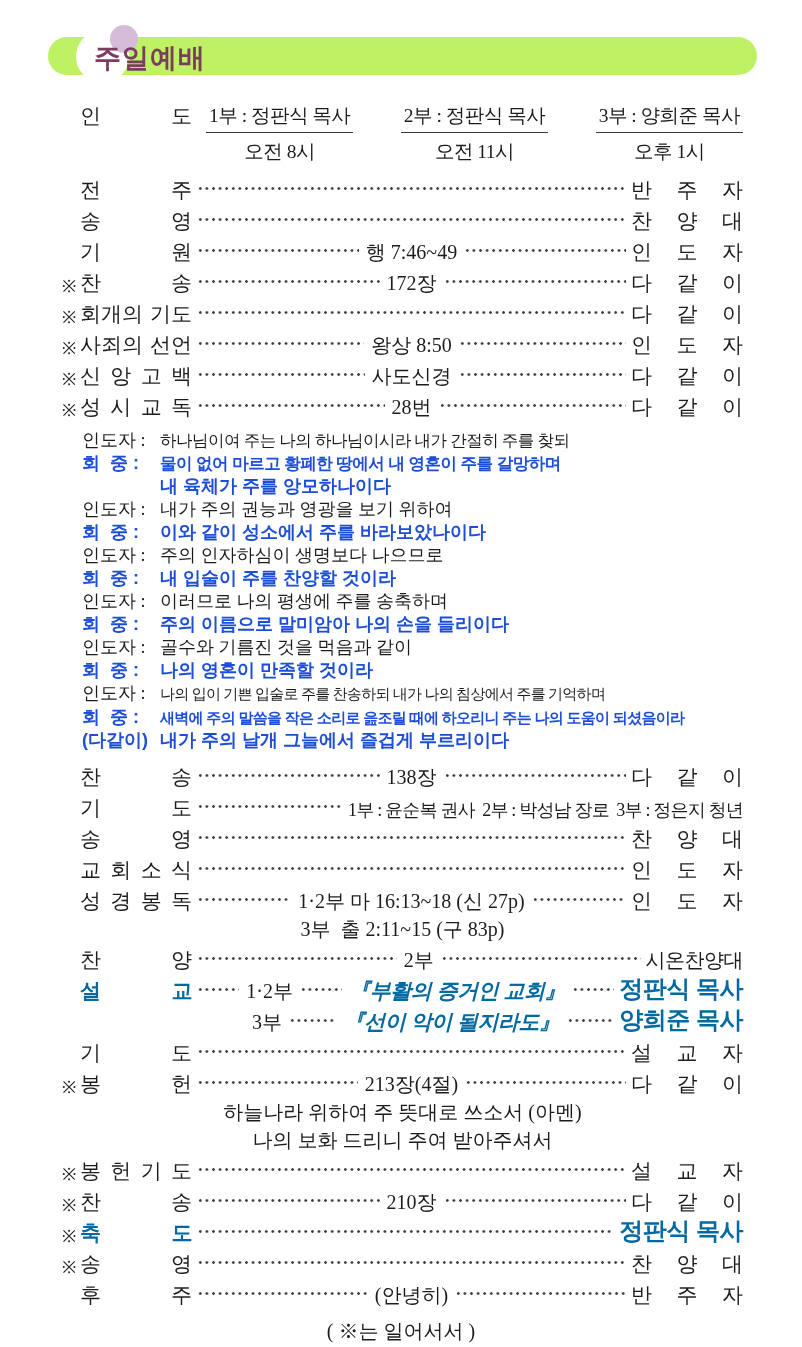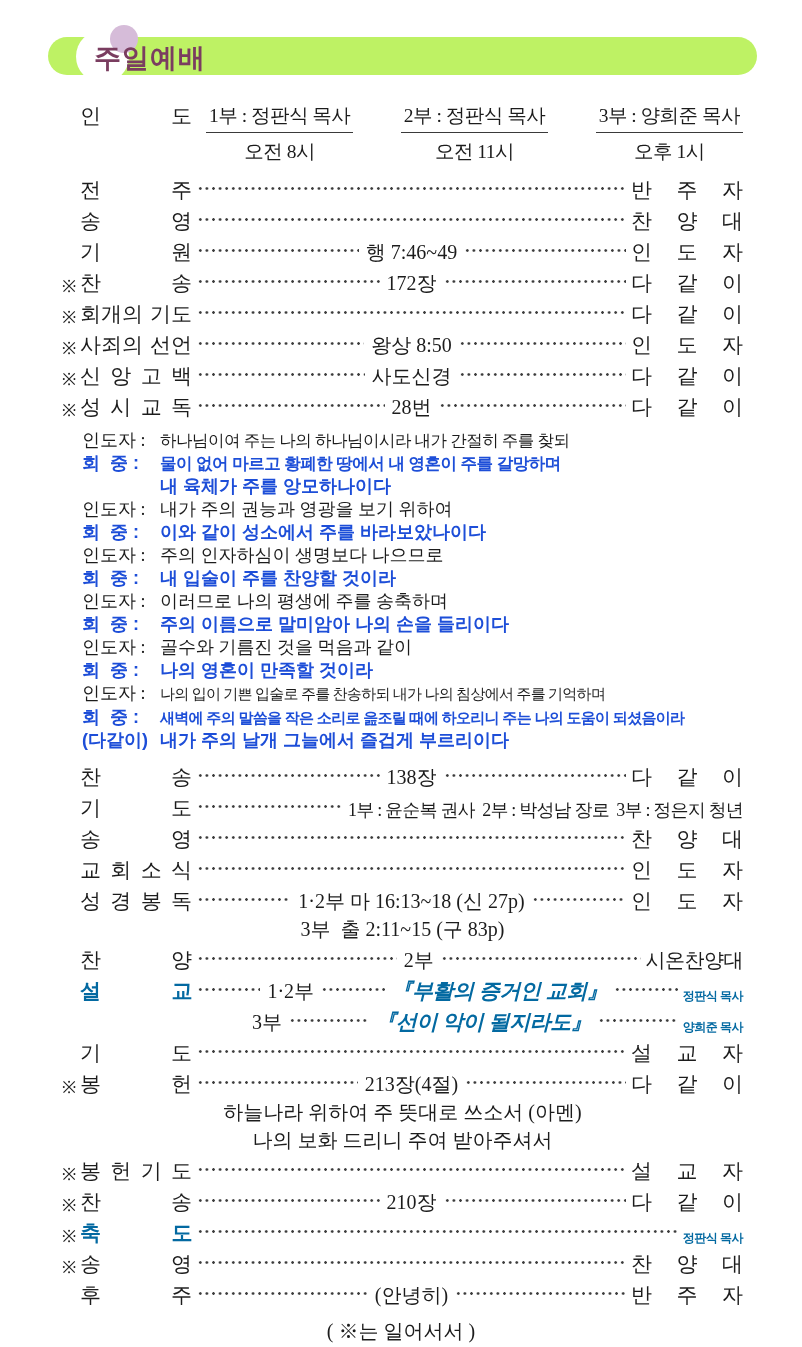--- a/index.html
+++ b/index.html
@@ -58,21 +58,21 @@
   .pright {
     width:112px; flex:none; text-align:justify; text-align-last:justify;
     word-break:keep-all;
   }
   .pright.auto { width:auto; text-align:right; white-space:pre; font-size:20px; letter-spacing:-0.5px; }
   .pright.auto.tight { font-size:18px; letter-spacing:-0.8px; }
   .bold {
     font-family:"Liberation Sans","DejaVu Sans",sans-serif;
     font-weight:700; letter-spacing:-0.5px; color:#0369a1;
   }
-  .pright.auto.bold { font-size:12px; }
+  .pright.auto.bold { font-size:24px; }
   .center-text.bold { font-size:21px;font-style:italic; }
   .row-center { height:28px; line-height:28px; text-align:center; font-size:20px; white-space:pre; }
 
   
   .reading { margin:8px 59px 8px 82px; }
   .read-line { display:flex; align-items:baseline; line-height:23px; font-size:18px; }
   .who { width:78px; flex:none; white-space:pre; }
   .rtext { white-space:pre; }
   .cong { font-family:"Liberation Sans","DejaVu Sans",sans-serif; font-weight:700; color:#1d4ed8; }
   .rtext.t2 { font-size:16.5px; letter-spacing:-0.5px; }

